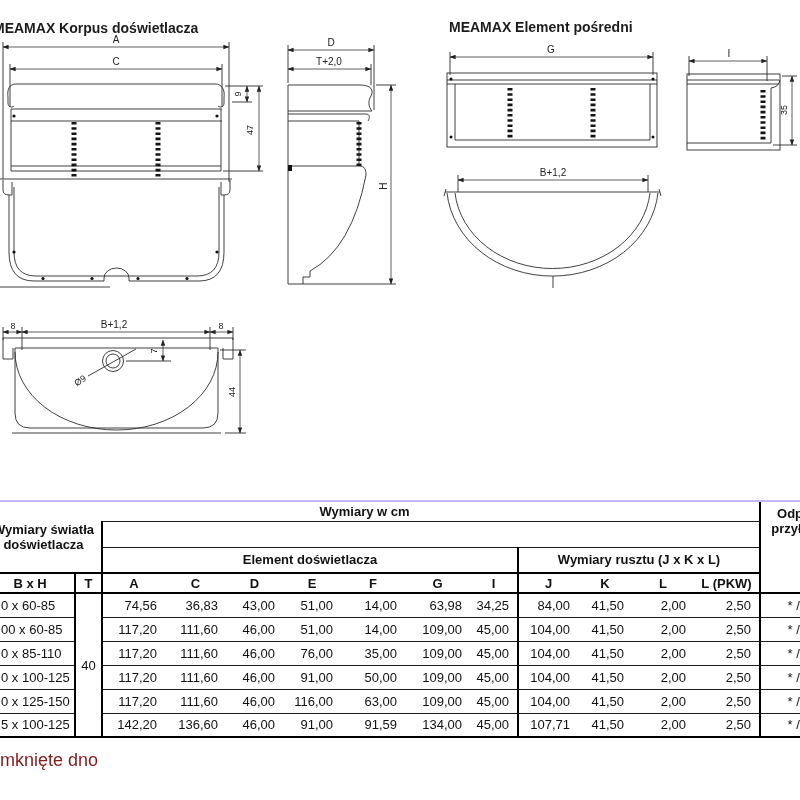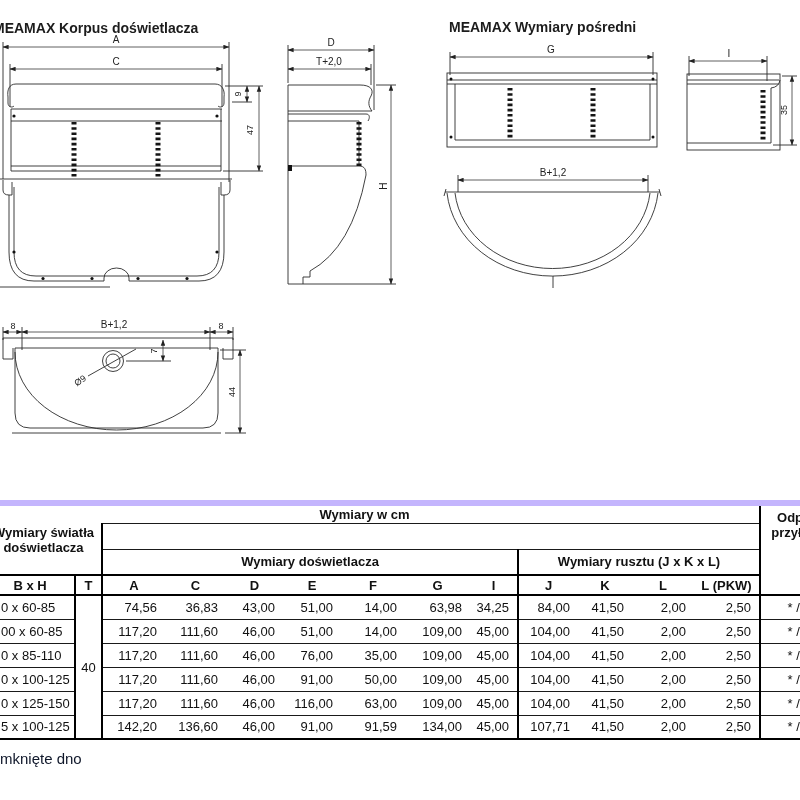--- a/index.html
+++ b/index.html
@@ -10,40 +10,40 @@
   #element-title{left:449px;top:19px;}
   svg text{font-family:"Liberation Sans",sans-serif;fill:#222;}
   .dimlbl{font-size:10px;}
   .dimlbl-s{font-size:9px;}
   
   #table-wrap{position:absolute;left:-14px;top:500px;width:854px;}
   table{border-collapse:collapse;table-layout:fixed;width:854px;font-size:13px;color:#111;}
   td{padding:0;text-align:center;vertical-align:middle;white-space:nowrap;overflow:hidden;
      font-size:13px;line-height:15px;}
   .b{font-weight:bold;}
-  .bt2{border-top:6px solid #c4b5fd;}
+  .bt2{border-top:2px solid #c4b5fd;}
   .bb1{border-bottom:1px solid #1a1a1a;}
   .bb2{border-bottom:2px solid #000;}
   .bl2{border-left:2px solid #000;}
   .num{text-align:right;padding-right:8px;}
   .bxh{text-align:left;padding-left:15px;}
   .wymcm{padding-right:132px;}
   .odphead{vertical-align:top;padding-top:4px;}
   
-  .footnote{position:absolute;left:0;font-size:15px;color:#0f172a;white-space:nowrap;}
+  .footnote{position:absolute;left:0;font-size:18px;color:#7f1d1d;white-space:nowrap;}
   #footnote-1{top:750px;}
   #footnote-2{top:764px;}
 </style>
 </head>
 <body>
 
 <div id="stage">
 
   <div id="korpus-title" class="title">MEAMAX Korpus doświetlacza</div>
-  <div id="element-title" class="title">MEAMAX Wymiary pośredni</div>
+  <div id="element-title" class="title">MEAMAX Element pośredni</div>
 
   <svg width="800" height="500" viewBox="0 0 800 500" style="position:absolute;left:0;top:0;" fill="none" stroke="#2b2b2b" stroke-width="0.9">
     <defs>
       <marker id="ae" orient="auto" markerWidth="9" markerHeight="7" refX="7.5" refY="3">
         <path d="M0,0L8,3L0,6z" fill="#222" stroke="none"></path>
       </marker>
       <marker id="as" orient="auto" markerWidth="9" markerHeight="7" refX="0.5" refY="3">
         <path d="M8,0L0,3L8,6z" fill="#222" stroke="none"></path>
       </marker>
     </defs>
@@ -243,21 +243,21 @@
         <td colspan="11" class="b bt2 bb1 wymcm">Wymiary w  cm</td>
         <td rowspan="4" class="b bt2 bl2 bb2 odphead">
           <div>Odpływ</div>
           <div>przyłącze</div>
         </td>
       </tr>
       <tr style="height:26px">
         <td colspan="11" class="bl2 bb1"></td>
       </tr>
       <tr style="height:26px">
-        <td colspan="7" class="b bl2 bb2">Wymiary doświetlacza</td>
+        <td colspan="7" class="b bl2 bb2">Element doświetlacza</td>
         <td colspan="4" class="b bl2 bb2">Wymiary rusztu (J x K x L)</td>
       </tr>
       <tr style="height:20px">
         <td class="b bb2">B x H</td>
         <td class="b bl2 bb2">T</td>
         <td class="b bl2 bb2">A</td>
         <td class="b bb2">C</td>
         <td class="b bb2">D</td>
         <td class="b bb2">E</td>
         <td class="b bb2">F</td>

